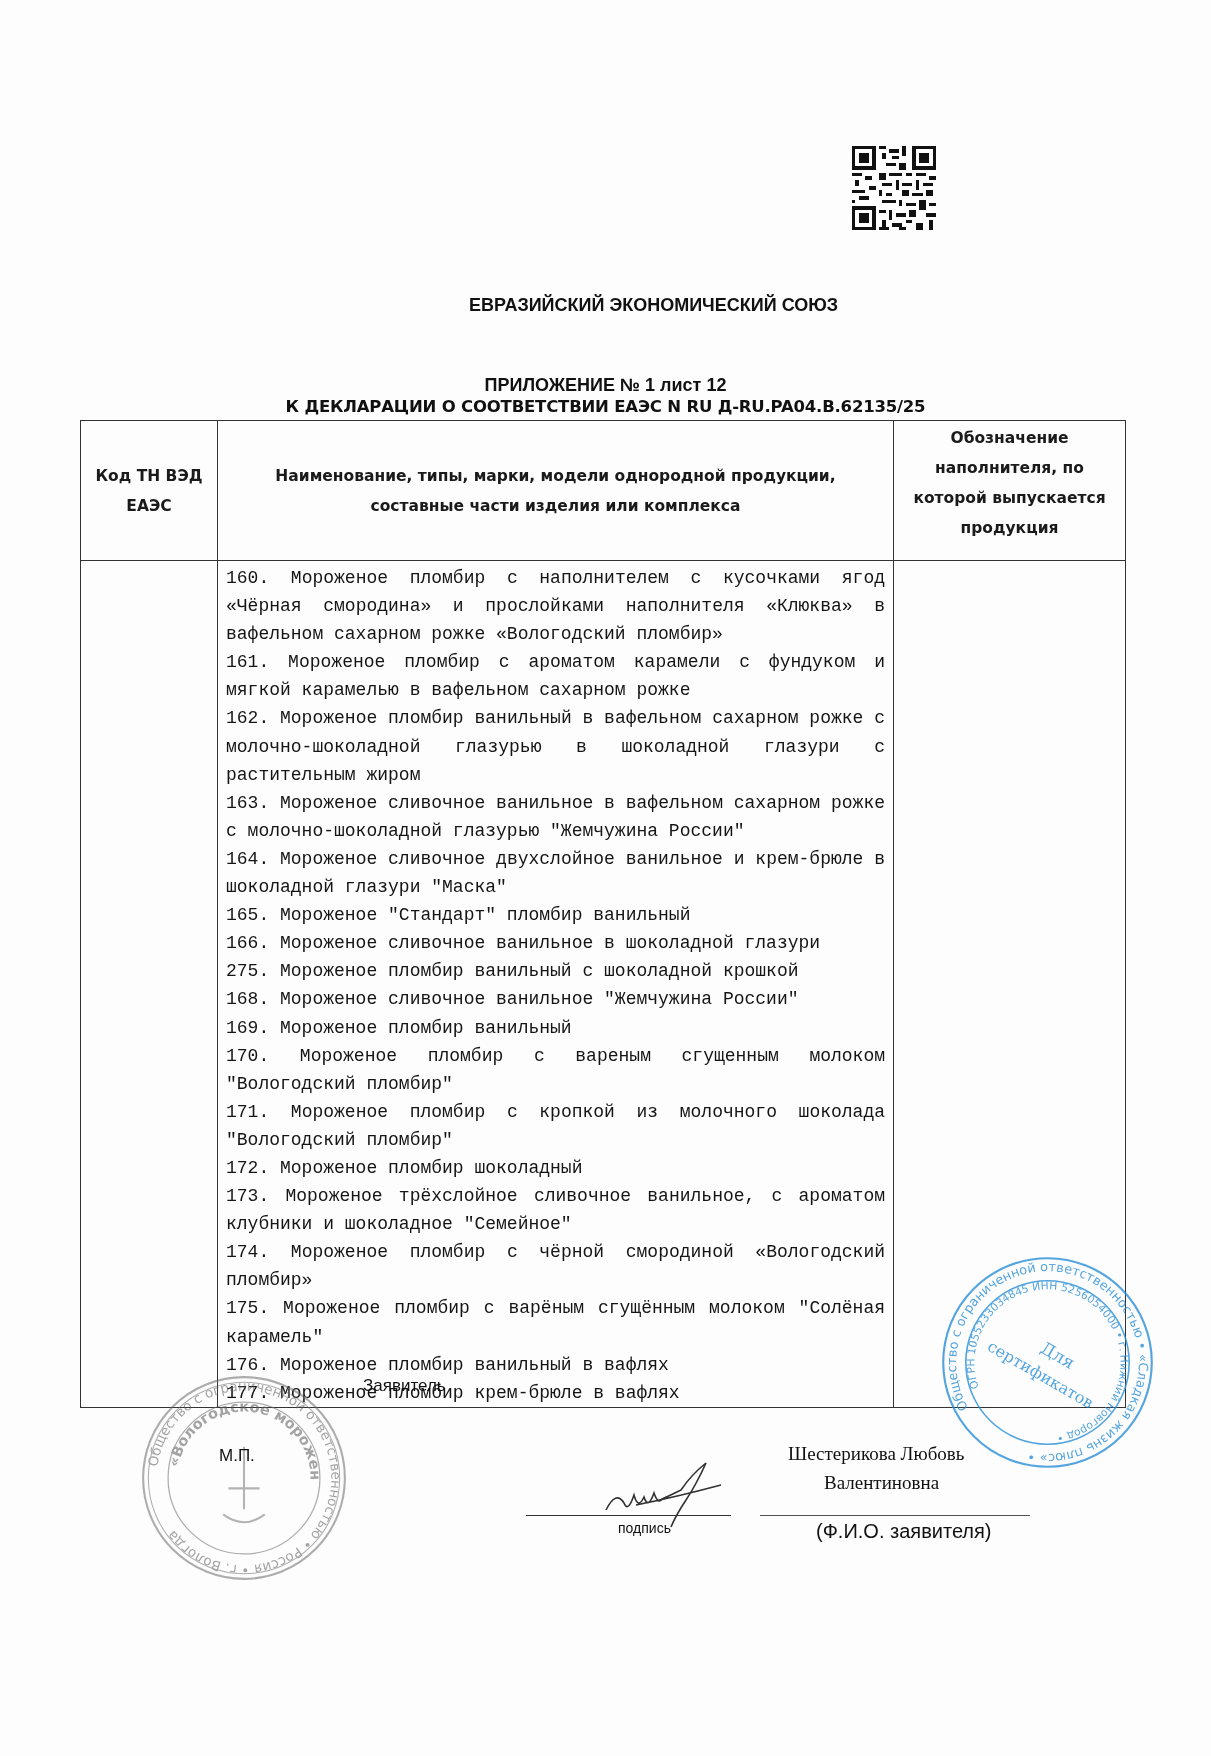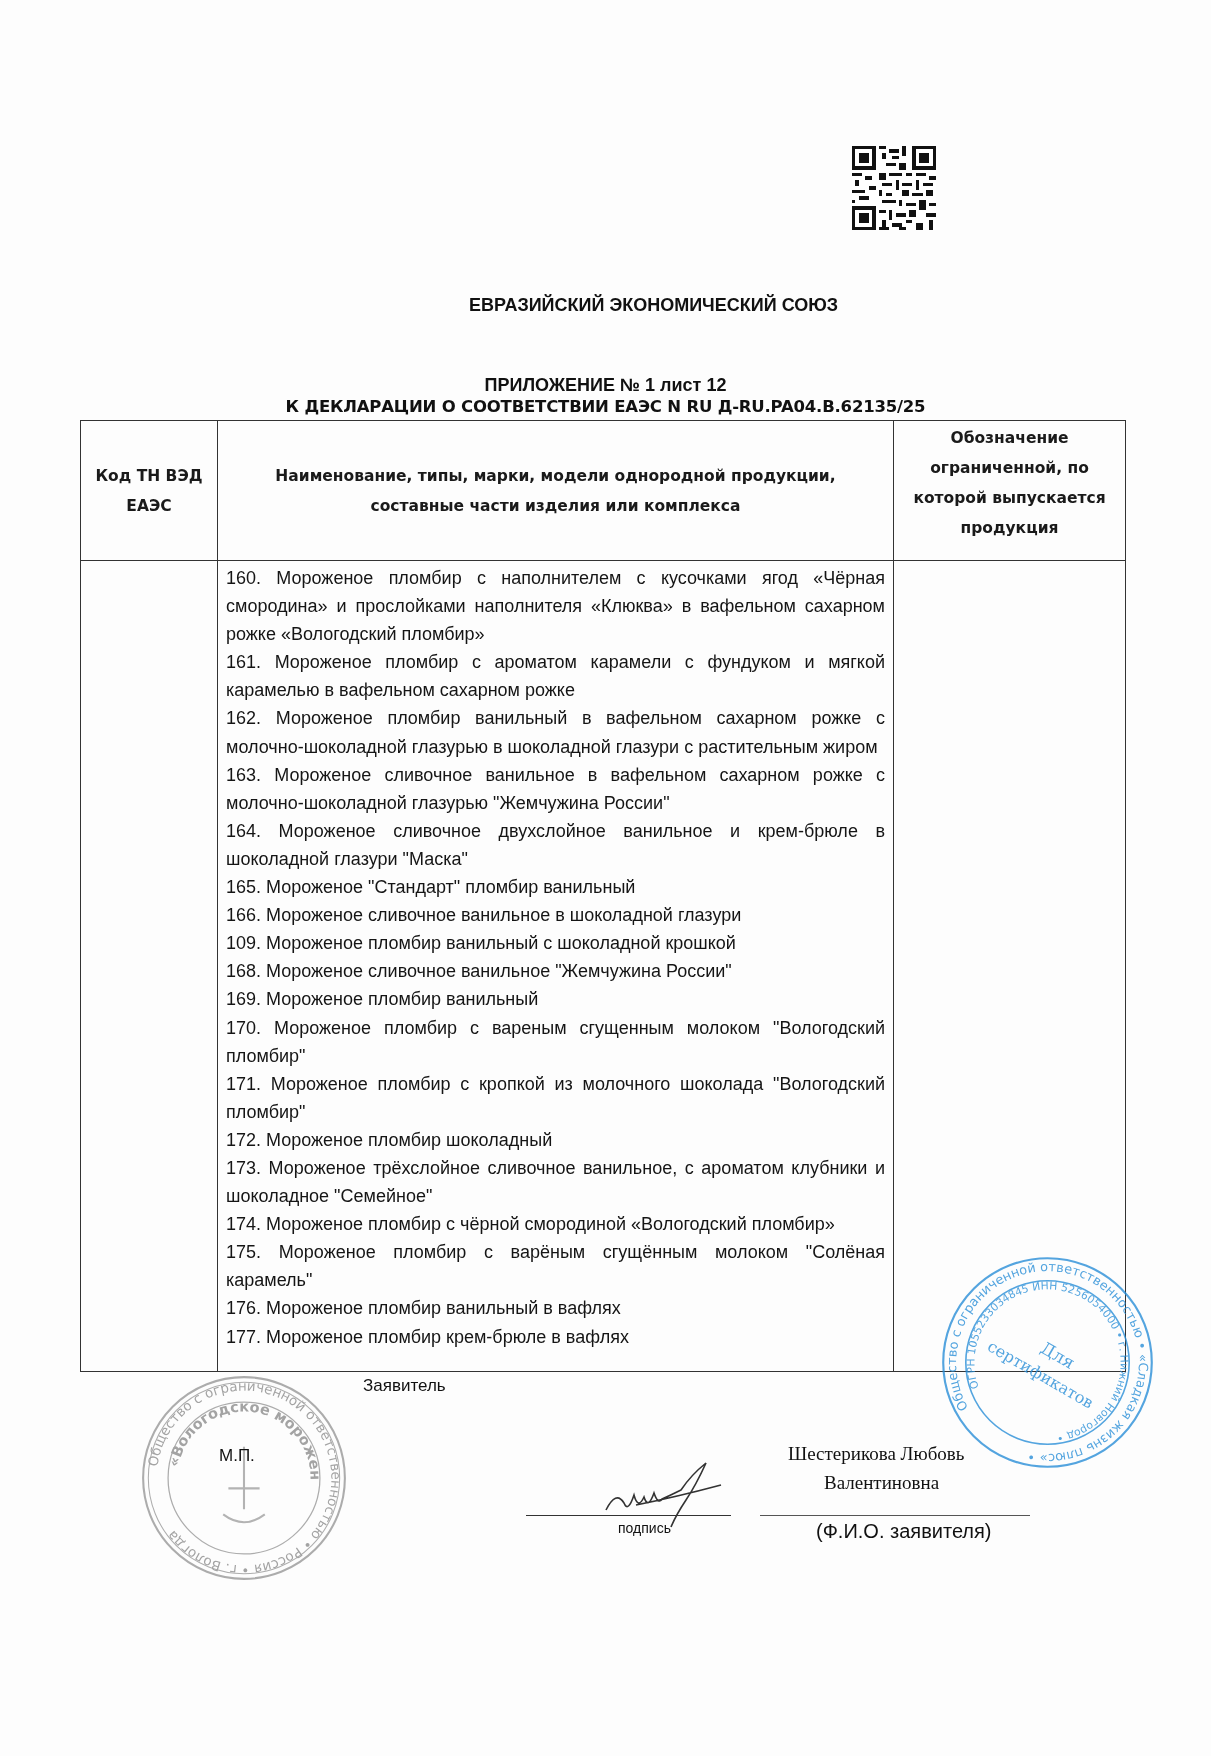--- a/index.html
+++ b/index.html
@@ -16,21 +16,21 @@
 
   table.main { position: absolute; left: 80px; top: 420px; width: 1045px; height: 952px;
                border-collapse: collapse; table-layout: fixed; }
   table.main td, table.main th { border: 1.3px solid #333; padding: 0; vertical-align: top; }
   table.main th { font-family: "DejaVu Sans", sans-serif; font-weight: bold; font-size: 15.5px;
                   vertical-align: middle; line-height: 30px; color: #1a1a1a; }
   col.c1 { width: 137px; } col.c2 { width: 676px; } col.c3 { width: 232px; }
   tr.head { height: 140px; }
   .hd3 { vertical-align: top !important; padding-top: 2px !important; line-height: 30px; }
 
-  .items { font-family: Liberation Sans, sans-serif; font-size: 18px; line-height: 28.1px;
+  .items { font-family: Liberation Mono, monospace; font-size: 18px; line-height: 28.1px;
            padding: 3px 8px 0 8px !important; text-align: justify; color: #151515; }
   .item { margin: 0; }
 
   .stamp-left { position: absolute; left: 140px; top: 1374px; width: 208px; height: 208px; opacity: 0.55; }
   .stamp-right { position: absolute; left: 940px; top: 1255px; width: 215px; height: 215px; opacity: 0.8; }
 
   .mp { position: absolute; left: 219px; top: 1446px; font-family: "Liberation Sans", sans-serif; font-size: 17px; }
   .applicant { position: absolute; left: 363px; top: 1376px; font-family: "Liberation Sans", sans-serif; font-size: 17px; }
   .name1 { position: absolute; left: 788px; top: 1443px; font-family: "Liberation Serif", serif; font-size: 19px; }
   .name2 { position: absolute; left: 824px; top: 1472px; font-family: "Liberation Serif", serif; font-size: 19px; }
@@ -127,36 +127,36 @@
       <th>
         <div>Код ТН ВЭД</div>
         <div>ЕАЭС</div>
       </th>
       <th>
         <div>Наименование, типы, марки, модели однородной продукции,</div>
         <div>составные части изделия или комплекса</div>
       </th>
       <th class="hd3">
         <div>Обозначение</div>
-        <div>ограниченной, по</div>
+        <div>наполнителя, по</div>
         <div>которой выпускается</div>
         <div>продукция</div>
       </th>
     </tr>
     <tr>
       <td></td>
       <td class="items">
         <p class="item">160. Мороженое пломбир с наполнителем с кусочками ягод «Чёрная смородина» и прослойками наполнителя «Клюква» в вафельном сахарном рожке «Вологодский пломбир»</p>
         <p class="item">161. Мороженое пломбир с ароматом карамели с фундуком и мягкой карамелью в вафельном сахарном рожке</p>
         <p class="item">162. Мороженое пломбир ванильный в вафельном сахарном рожке с молочно-шоколадной глазурью в шоколадной глазури с растительным жиром</p>
         <p class="item">163. Мороженое сливочное ванильное в вафельном сахарном рожке с молочно-шоколадной глазурью "Жемчужина России"</p>
         <p class="item">164. Мороженое сливочное двухслойное ванильное и крем-брюле в шоколадной глазури "Маска"</p>
         <p class="item">165. Мороженое "Стандарт" пломбир ванильный</p>
         <p class="item">166. Мороженое сливочное ванильное в шоколадной глазури</p>
-        <p class="item">109. Мороженое пломбир ванильный с шоколадной крошкой</p>
+        <p class="item">275. Мороженое пломбир ванильный с шоколадной крошкой</p>
         <p class="item">168. Мороженое сливочное ванильное "Жемчужина России"</p>
         <p class="item">169. Мороженое пломбир ванильный</p>
         <p class="item">170. Мороженое пломбир с вареным сгущенным молоком "Вологодский пломбир"</p>
         <p class="item">171. Мороженое пломбир с кропкой из молочного шоколада "Вологодский пломбир"</p>
         <p class="item">172. Мороженое пломбир шоколадный</p>
         <p class="item">173. Мороженое трёхслойное сливочное ванильное, с ароматом клубники и шоколадное "Семейное"</p>
         <p class="item">174. Мороженое пломбир с чёрной смородиной «Вологодский пломбир»</p>
         <p class="item">175. Мороженое пломбир с варёным сгущённым молоком  "Солёная карамель"</p>
         <p class="item">176. Мороженое пломбир ванильный в вафлях</p>
         <p class="item">177. Мороженое пломбир крем-брюле в вафлях</p>

